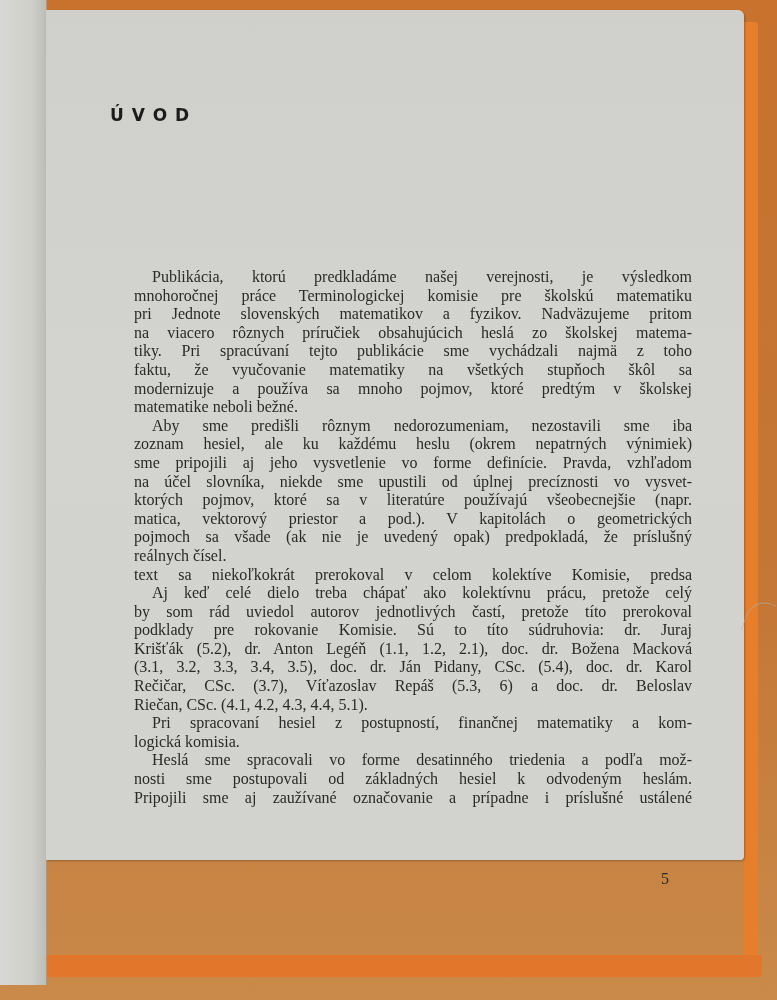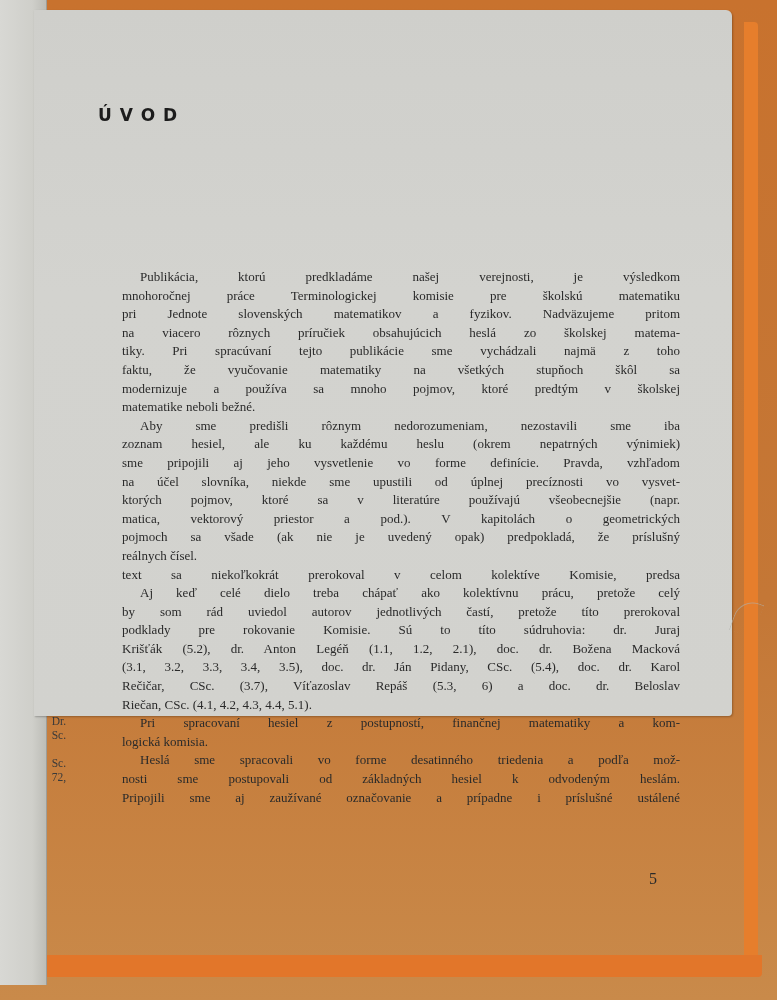--- a/index.html
+++ b/index.html
@@ -21,34 +21,34 @@
       background: linear-gradient(90deg, #d8d8d4 0%, #cfcfca 70%, #bdbdb7 100%);
       border-right: 1px solid #9d9d98;
     }
     .left-fragments {
       position: absolute; left: 0; top: 686px; width: 42px;
       font-family: "Liberation Serif", serif; font-size: 11.5px; line-height: 14px;
       color: #3a3a3a; text-align: right; margin-left: 24px;
     }
     .left-fragments .gap { height: 14px; }
     .page {
-      position: absolute; left: 34px; top: 10px; width: 698px; height: 706px;
+      position: absolute; left: 46px; top: 10px; width: 698px; height: 850px;
       background: linear-gradient(180deg, #cfcfcb 0%, #d3d3cf 40%, #d2d2ce 100%);
       border-radius: 0 6px 4px 0;
       box-shadow: 1px 1px 2px rgba(0,0,0,0.25);
     }
     .heading {
       position: absolute; left: 64px; top: 95px;
       font-family: "DejaVu Sans", "Liberation Sans", sans-serif;
       font-weight: bold; font-size: 17px; letter-spacing: 8px; color: #1c1c1c;
     }
     .body-text {
       position: absolute; left: 88px; top: 258px; width: 558px;
       font-family: "Liberation Serif", "DejaVu Serif", serif;
-      font-size: 13px; line-height: 18.6px; color: #2a2a2a;
+      font-size: 16px; line-height: 18.6px; color: #2a2a2a;
     }
     .line { white-space: nowrap; text-align: justify; text-align-last: justify; display: block; }
     .line.last { text-align-last: left; }
     .line.indent { padding-left: 18px; }
     .page-number {
       position: absolute; left: 615px; top: 860px;
       font-family: "Liberation Serif", serif; font-size: 16px; color: #2a2a2a;
     }
     .pencil-mark {
       position: absolute; left: 700px; top: 590px; width: 24px; height: 34px;

